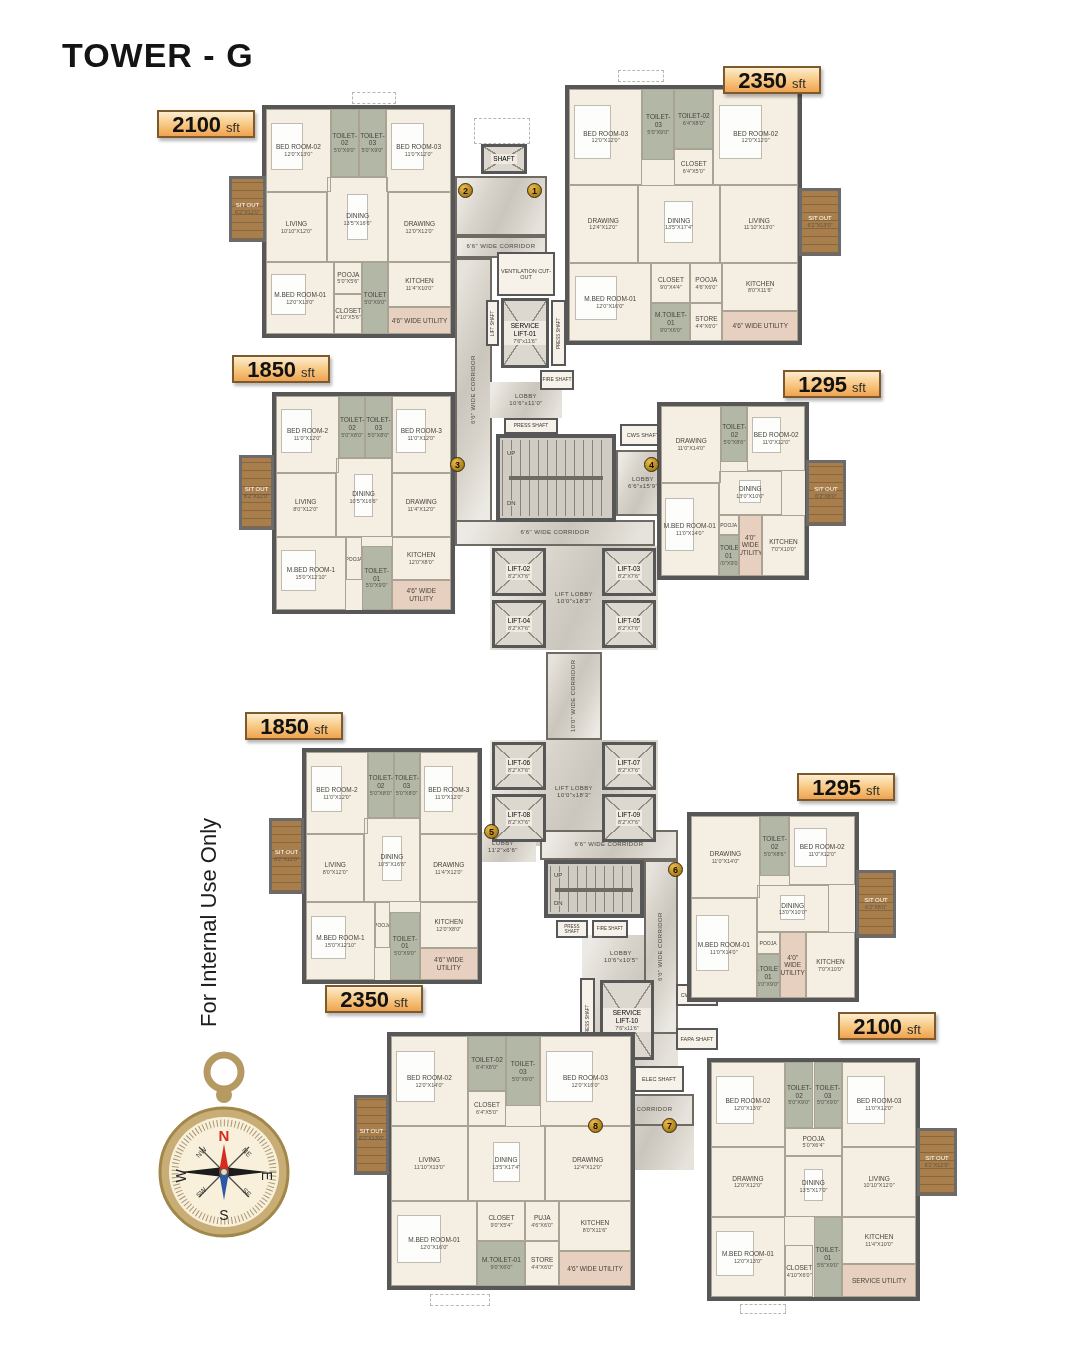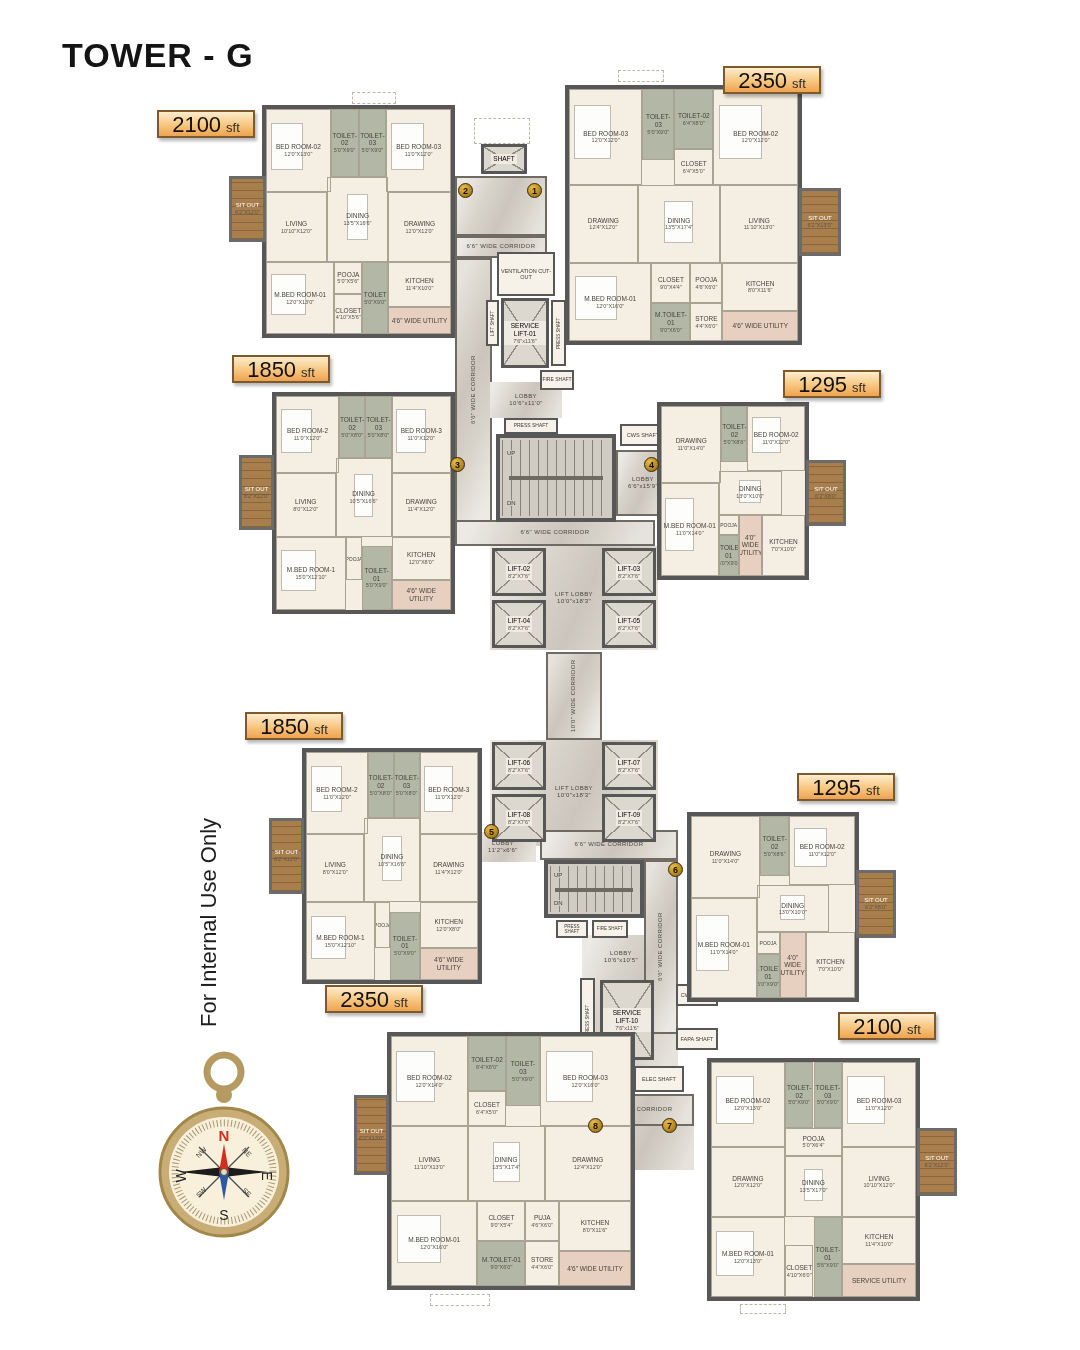--- a/index.html
+++ b/index.html
@@ -2,21 +2,21 @@
 <html><head>
 <meta charset="utf-8">
 <style>
 *{margin:0;padding:0;box-sizing:border-box}
 body{background:#fff}
 #page{position:relative;width:1080px;height:1350px;background:#fff;font-family:"Liberation Sans",sans-serif;overflow:hidden}
 .abs{position:absolute}
 .title{left:62px;top:36px;font-size:34px;font-weight:700;color:#141414;letter-spacing:1px}
 .wm{left:196px;top:812px;height:215px;font-size:22px;color:#1d1d1d;writing-mode:vertical-rl;transform:rotate(180deg)}
 .arealabel{width:98px;height:28px;background:linear-gradient(180deg,#fdeccd 0%,#f7c67f 55%,#efa351 100%);border:2px solid #7d5a2e;box-shadow:2px 3px 3px rgba(0,0,0,.28);display:flex;align-items:baseline;justify-content:center;gap:5px;padding-top:1px;z-index:6}
-.arealabel b{font-size:22px;font-weight:400;color:#121212;line-height:23px}
+.arealabel b{font-size:22px;font-weight:700;color:#121212;line-height:23px}
 .arealabel span{font-size:13px;color:#2b2b2b}
 .unit{background:#f4eee3;border:4px solid #575757;z-index:3}
 .rm{position:absolute;border:1px solid #a9a393;display:flex;flex-direction:column;align-items:center;justify-content:center;text-align:center;color:#47433c;overflow:hidden;padding:1px}
 .rm i,.sitout i,.xbox i,.band i,.shaftbox i{font-style:normal;display:block;font-size:6.5px;line-height:1.2;position:relative;z-index:2}
 .rm i.d,.sitout i.d,.xbox i.d{font-size:5.5px;color:#5a554c}
 .toilet{background:#b2b7a6}
 .util{background:#e7d0bf}
 .bed{position:absolute;left:6%;top:16%;width:52%;height:58%;background:#fdfdfb;border:1px solid #c0bbb0;z-index:1}
 .tbl{position:absolute;left:32%;top:20%;width:36%;height:55%;background:#fdfdfb;border:1px solid #c0bbb0;z-index:1}
 .sitout{background-color:#a87f4c;background-image:repeating-linear-gradient(0deg,rgba(60,35,10,.28) 0 1px,transparent 1px 8px);border:3px solid #6b6b6b;color:#fff;display:flex;flex-direction:column;align-items:center;justify-content:center;text-align:center;overflow:hidden;z-index:4}

